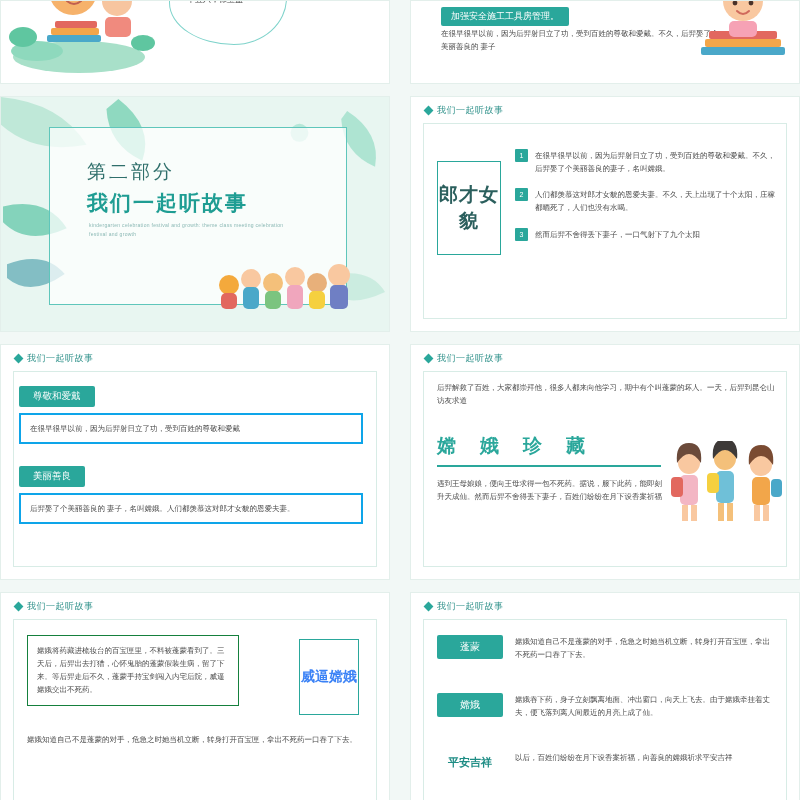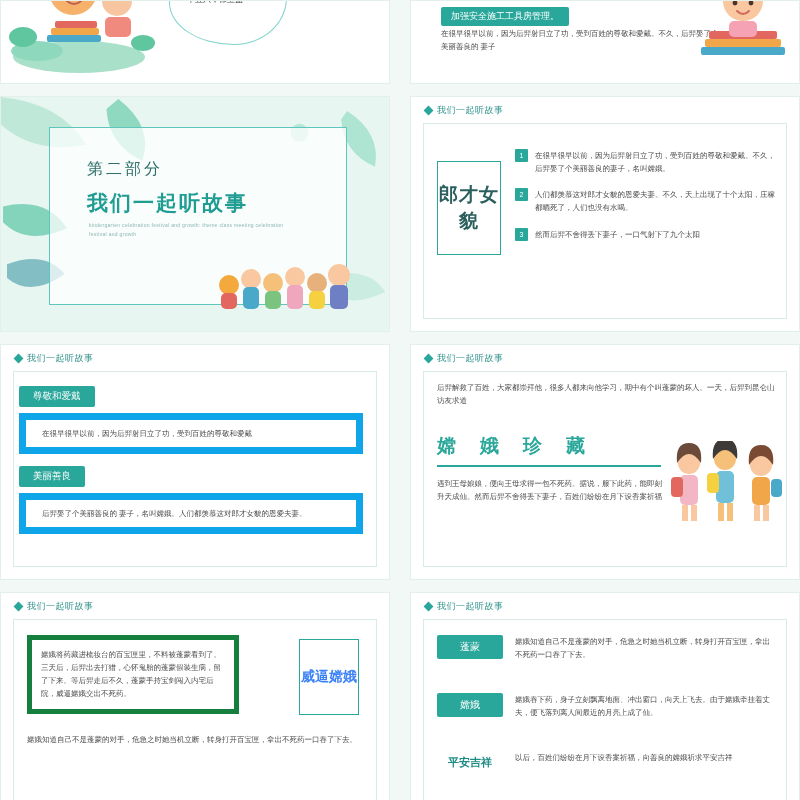--- a/index.html
+++ b/index.html
@@ -107,21 +107,21 @@
   }
 
   
   .s3{background:#e8f6f1;}
   .s3 .panel{
     position:absolute;left:48px;top:30px;width:296px;height:176px;
     border:1.5px solid #5fc6bb;background:rgba(255,255,255,.72);
   }
   .s3 .t1{
     position:absolute;left:86px;top:62px;
-    font-size:16px;color:#2f6f6b;letter-spacing:3px;
+    font-size:19px;color:#2f6f6b;letter-spacing:3px;
   }
   .s3 .t2{
     position:absolute;left:86px;top:92px;
     font-size:21px;color:#1f9d93;font-weight:bold;letter-spacing:2px;
   }
   .s3 .t3{
     position:absolute;left:88px;top:124px;width:200px;
     font-size:5px;color:#8ab8b4;line-height:1.7;letter-spacing:.3px;
   }
   .leafwrap{position:absolute;inset:0;pointer-events:none;}
@@ -141,42 +141,42 @@
     position:absolute;left:104px;top:52px;right:22px;
   }
   .s4 .row{display:flex;gap:7px;margin-bottom:13px;}
 
   
   .s5 .blk{position:absolute;left:18px;right:26px;}
   .s5 .b1{top:40px;}
   .s5 .b2{top:120px;}
   .s5 .tagrow{margin-bottom:6px;}
   .s5 .txtbox{
-    border:7px solid #0ea5e9;padding:7px 16px;box-sizing:border-box;
+    border:2px solid #0ea5e9;padding:7px 9px;box-sizing:border-box;
   }
 
   
   .s6 .p1{position:absolute;left:26px;right:24px;top:36px;}
   .s6 .bigrow{
     position:absolute;left:26px;top:88px;
     display:flex;gap:22px;
   }
   .s6 .bigrow span{
     font-size:19px;color:#2aa79b;font-weight:bold;letter-spacing:2px;
   }
   .s6 .rule{
     position:absolute;left:26px;top:120px;width:224px;height:2px;background:#2aa79b;
   }
   .s6 .p2{position:absolute;left:26px;top:132px;width:226px;}
   .s6 .kids{position:absolute;right:14px;top:96px;width:122px;height:86px;}
 
   
   .s7 .txtbox{
     position:absolute;left:26px;top:42px;width:212px;
-    border:5px solid #15803d;padding:8px 9px;box-sizing:border-box;
+    border:1px solid #15803d;padding:8px 9px;box-sizing:border-box;
   }
   .s7 .sidebox{
     position:absolute;right:30px;top:46px;width:58px;height:74px;
     border:1px solid #2aa79b;
     display:flex;align-items:center;justify-content:center;text-align:center;
   }
   .s7 .sidebox span{font-size:14px;font-weight:bold;color:#3b82f6;line-height:1.4;}
   .s7 .p2{position:absolute;left:26px;top:140px;right:26px;}
 
   

